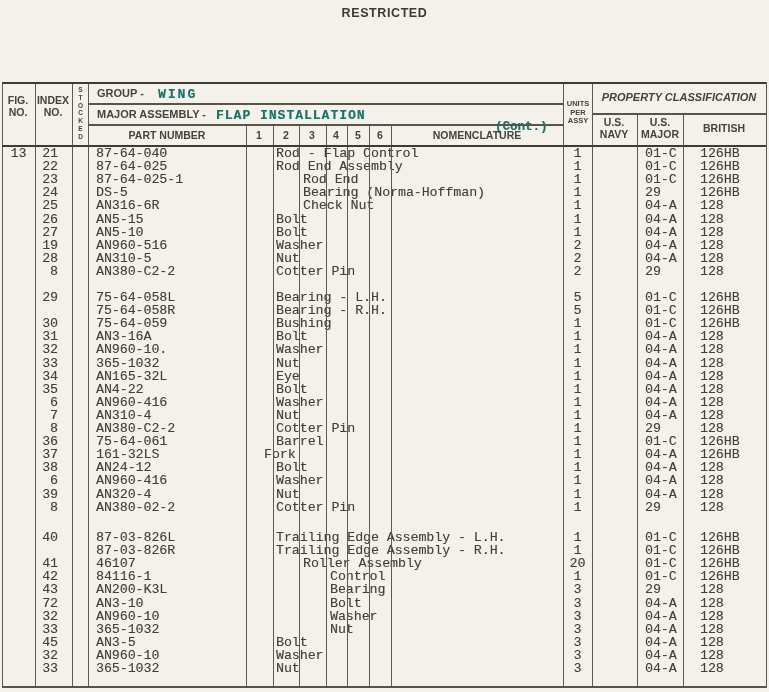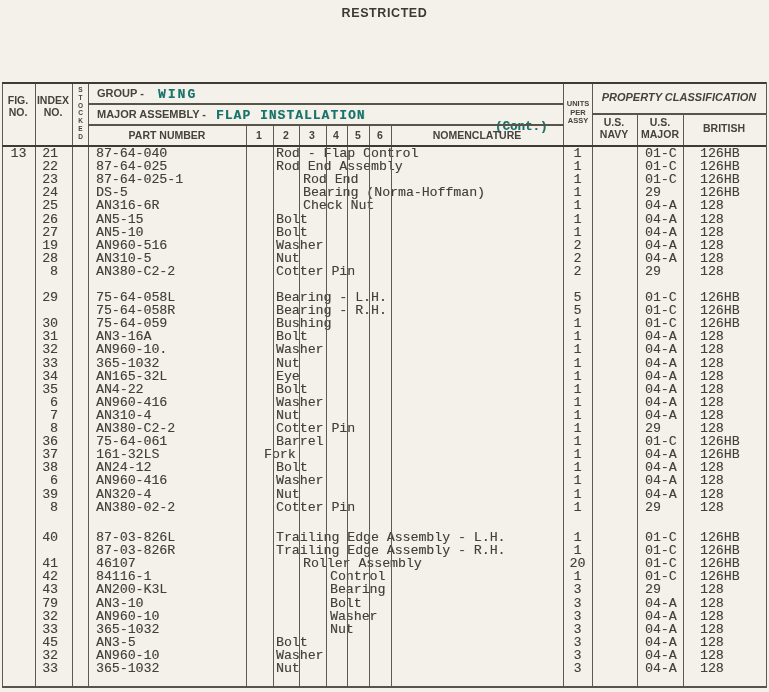--- a/index.html
+++ b/index.html
@@ -356,21 +356,21 @@
         </div>
         <div class="trow" style="top: 583.4px;">
           <span class="cell c-idx">43</span>
           <span class="cell c-part">AN200-K3L</span>
           <span class="cell c-nom" style="left: 330px;">Bearing</span>
           <span class="cell c-units">3</span>
           <span class="cell c-army">29</span>
           <span class="cell c-brit">128</span>
         </div>
         <div class="trow" style="top: 596.5px;">
-          <span class="cell c-idx">79</span>
+          <span class="cell c-idx">72</span>
           <span class="cell c-part">AN3-10</span>
           <span class="cell c-nom" style="left: 330px;">Bolt</span>
           <span class="cell c-units">3</span>
           <span class="cell c-army">04-A</span>
           <span class="cell c-brit">128</span>
         </div>
         <div class="trow" style="top: 609.6px;">
           <span class="cell c-idx">32</span>
           <span class="cell c-part">AN960-10</span>
           <span class="cell c-nom" style="left: 330px;">Washer</span>

